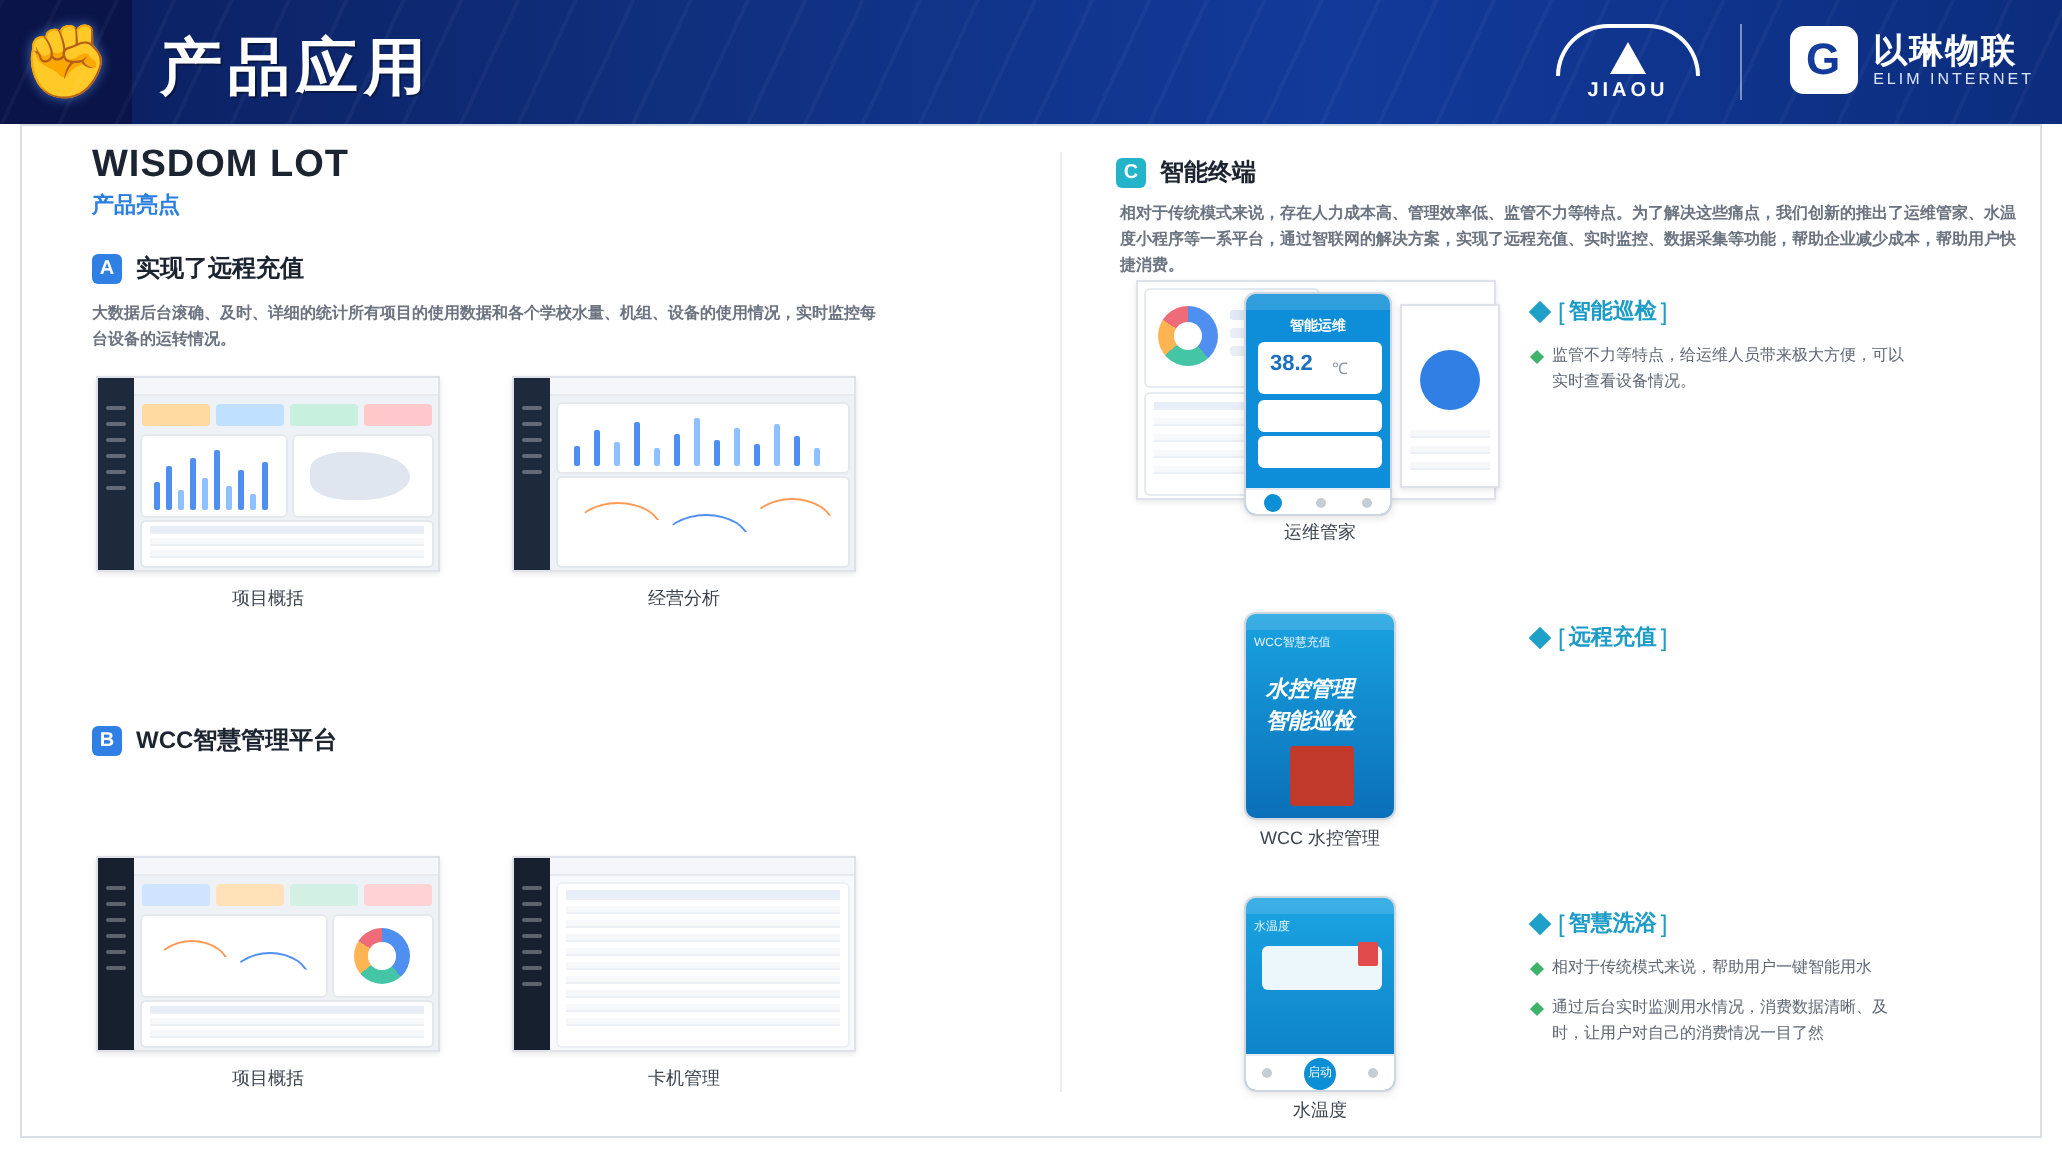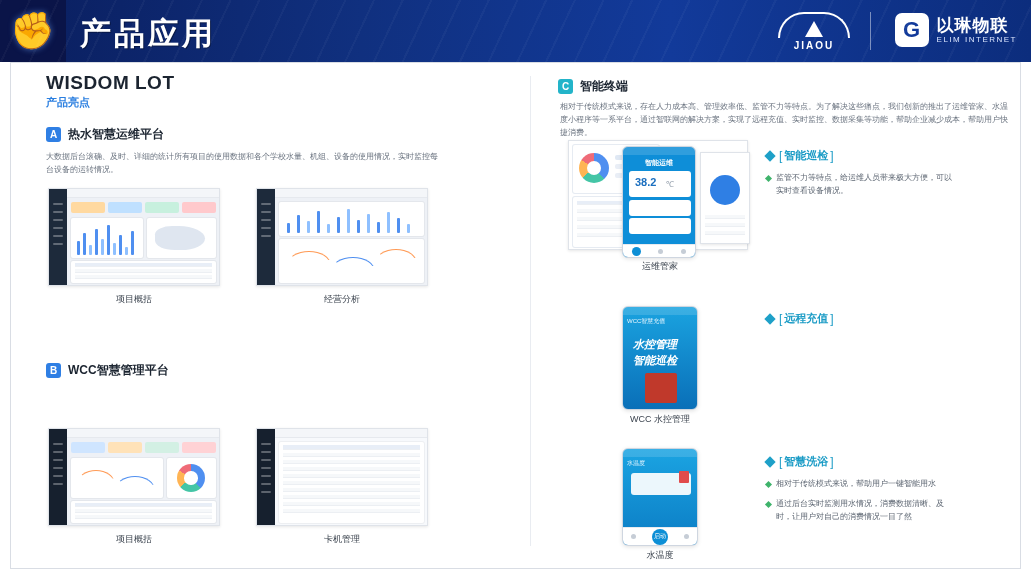--- a/index.html
+++ b/index.html
@@ -110,21 +110,21 @@
   .sec-head { position: absolute; display: flex; align-items: center; gap: 7px; }
   .sec-badge {
     width: 15px; height: 15px; border-radius: 3px;
     background: #2f7fe4; color: #fff;
     font-size: 10px; font-weight: bold;
     display: flex; align-items: center; justify-content: center;
   }
   .sec-badge.cyan { background: #23b4c9; }
   .sec-title { font-size: 12px; font-weight: bold; color: #1b2430; }
   .sec-para {
-    position: absolute; font-size: 8px; color: #6b7480; line-height: 1.65;
+    position: absolute; font-size: 8px; color: #6b7480; line-height: 1.65; font-weight: bold;
   }
 
   .cap {
     position: absolute; font-size: 9px; color: #3c444f; text-align: center;
   }
 
   
   .shot {
     position: absolute;
     background: #ffffff;
@@ -247,21 +247,21 @@
   </div>
 
   <div id="body-frame"></div>
   <div id="center-rule"></div>
 
   <div id="wisdom-title">WISDOM LOT</div>
   <div id="wisdom-sub">产品亮点</div>
 
   <div class="sec-head" style="left:46px; top:126px;">
     <span class="sec-badge">A</span>
-    <span class="sec-title">热水智慧运维平台</span>
+    <span class="sec-title">实现了远程充值</span>
   </div>
   <div class="sec-para" style="left:46px; top:150px; width:395px;">大数据后台滚确、及时、详细的统计所有项目的使用数据和各个学校水量、机组、设备的使用情况，实时监控每台设备的运转情况。</div>
 
   <div class="shot" style="left:48px; top:188px; width:172px; height:98px;">
     <div class="sidebar">
       <div class="sb-dot" style="top:14px;"></div>
         <div class="sb-dot" style="top:22px;"></div>
       <div class="sb-dot" style="top:30px;"></div>
         <div class="sb-dot" style="top:38px;"></div>
       <div class="sb-dot" style="top:46px;"></div>

